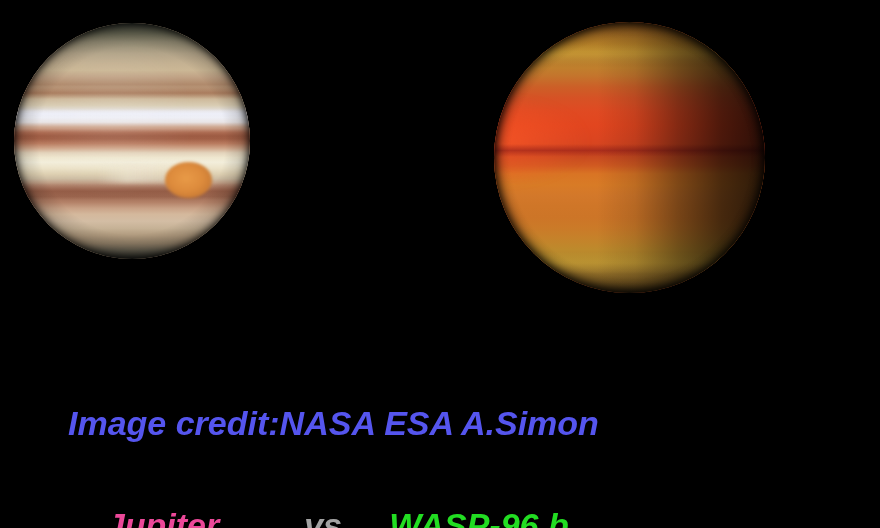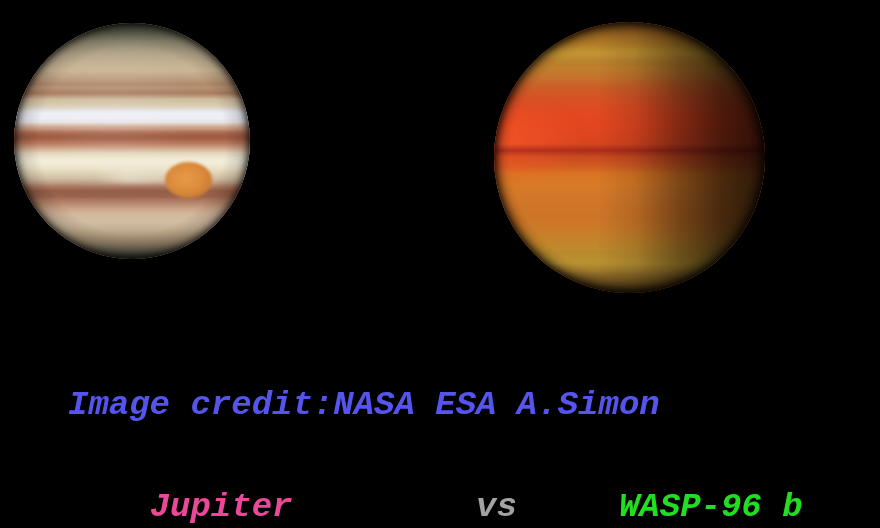--- a/index.html
+++ b/index.html
@@ -221,26 +221,27 @@
   #wasp .softedge {
     position: absolute;
     inset: -3px;
     border-radius: 50%;
     box-shadow: inset 0 0 10px 5px #000;
   }
 
   
   .caption {
     position: absolute;
-    font-family: Liberation Mono, monospace;
+    font-family: Liberation Sans, sans-serif;
     font-weight: bold;
     font-style: italic;
     white-space: pre;
     letter-spacing: 0px;
     line-height: 1;
+    margin-top: 18px;
   }
   #credit-line {
     left: 68px;
     top: 388px;
     font-size: 34px;
   }
   #compare-line {
     left: 68px;
     top: 456px;
     font-size: 34px;

